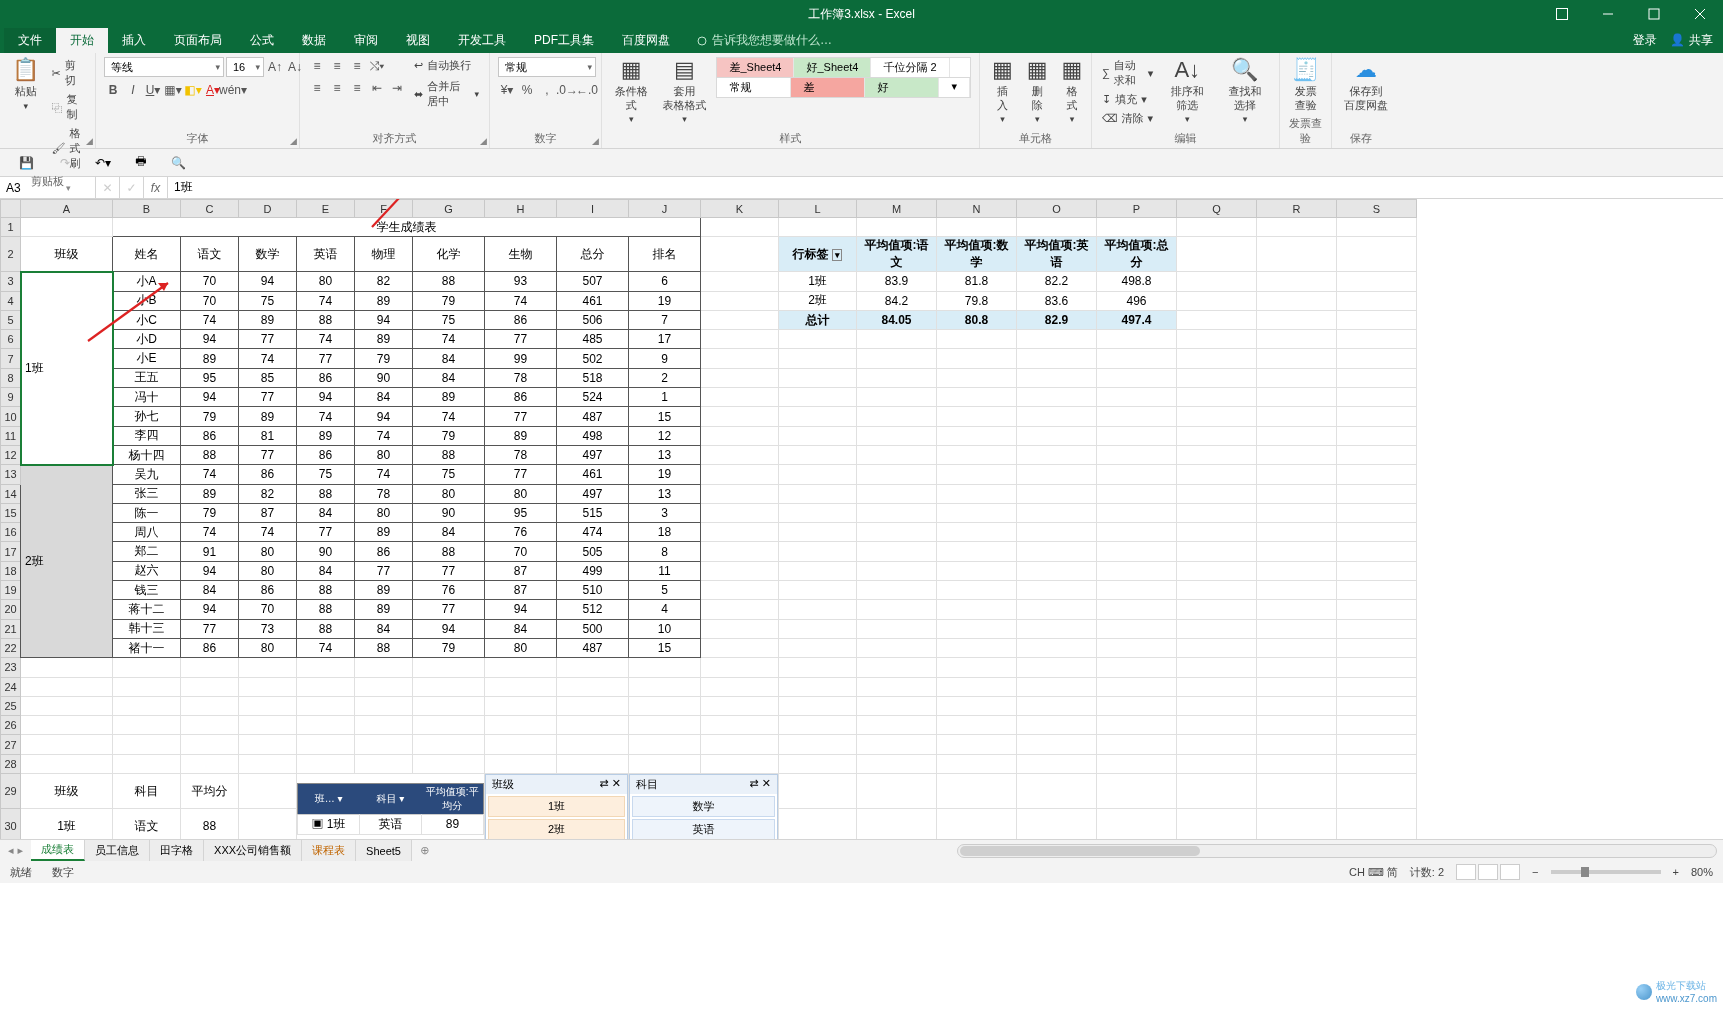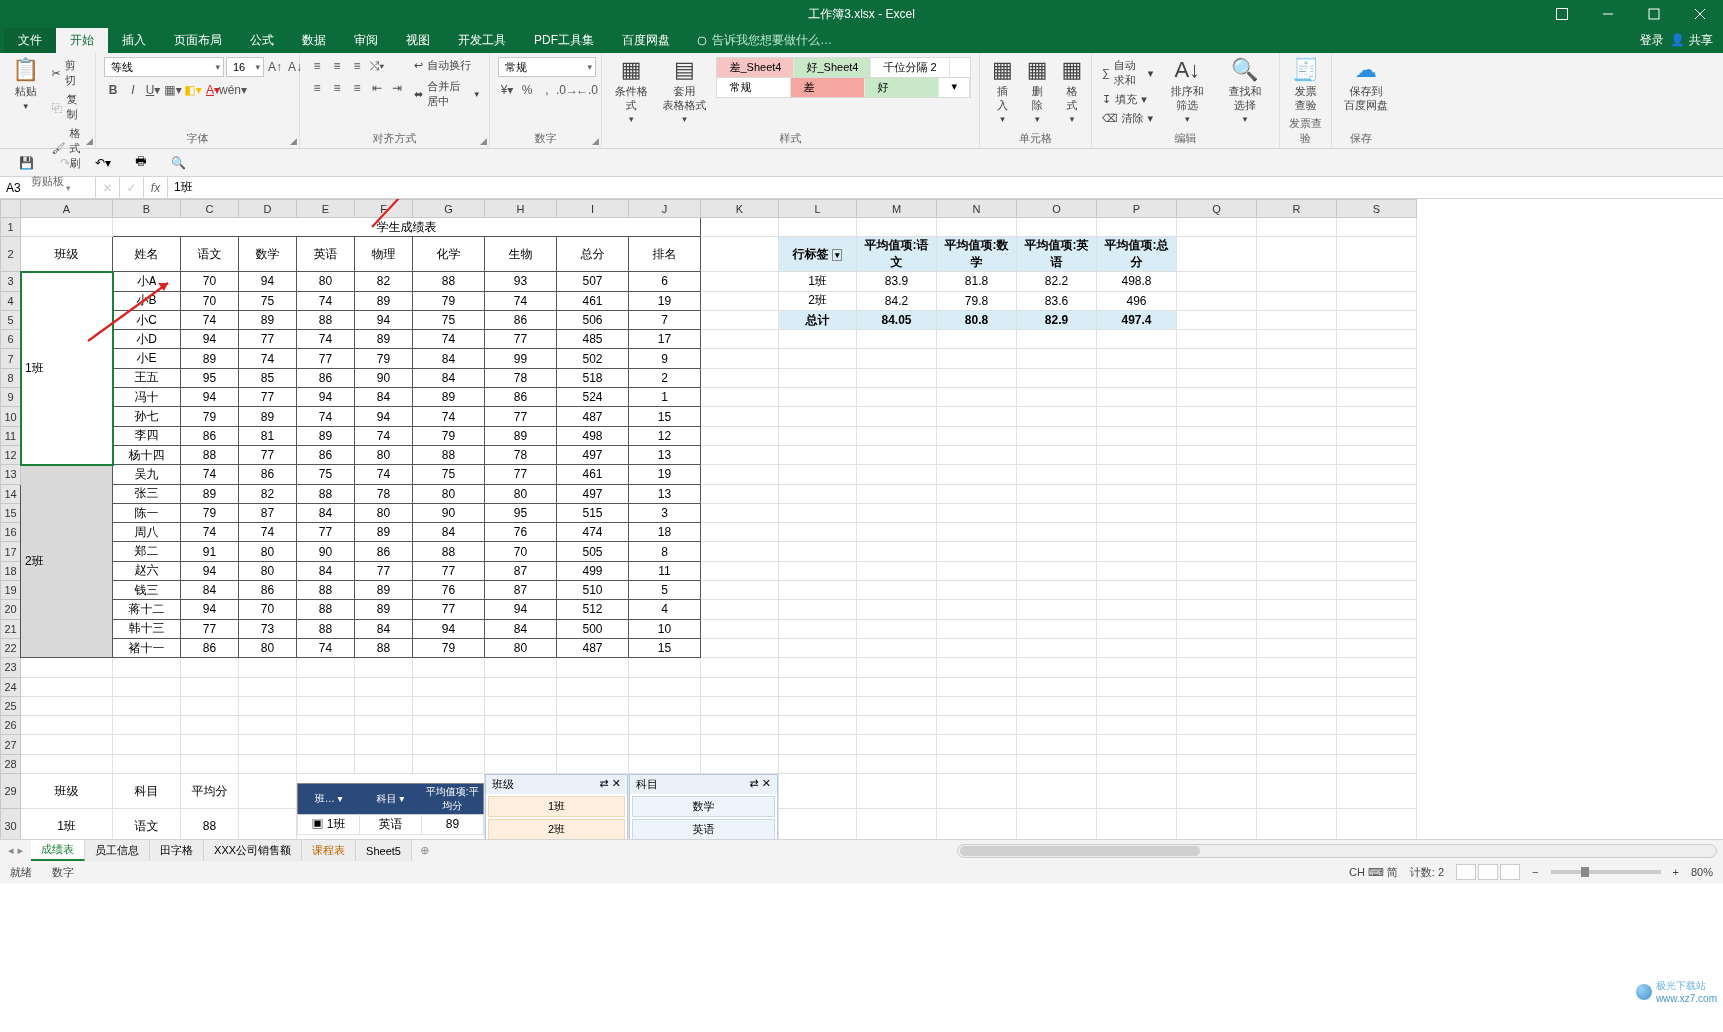--- a/index.html
+++ b/index.html
@@ -13,21 +13,21 @@
 .titlebar .winbtn svg { stroke:#fff; }
 .titlebar .sqbtn { border:1px solid #fff; width:12px; height:12px; margin:0 16px;}
 
 
 .tabsrow { height: 25px; background: #0b6b3a; display: flex; align-items: stretch; padding-left: 4px; color:#fff; font-size:12px;}
 .tabsrow .filetab { background:#0a6235; padding:0 14px; display:flex;align-items:center; }
 .tabsrow .tab { padding:0 14px; display:flex;align-items:center; cursor:pointer;}
 .tabsrow .tab.active { background:#f3f3f3; color:#0b6b3a; }
 .tabsrow .tell { color:#bfe6cf; margin-left:12px; display:flex;align-items:center;}
 .tabsrow .tell svg{margin-right:4px;}
-.tabsrow .right { margin-left:auto; display:flex; align-items:center; gap:7px; padding-right:10px;}
+.tabsrow .right { margin-left:auto; display:flex; align-items:center; gap:14px; padding-right:10px;}
 
 
 .ribbon { background:#f3f3f3; height:96px; border-bottom:1px solid #d4d4d4; display:flex; }
 .ribbon .group { border-right:1px solid #e0e0e0; padding:4px 8px 2px 8px; display:flex; flex-direction:column; justify-content:space-between; position:relative;}
 .ribbon .group .gbody { display:flex; align-items:flex-start; gap:6px; flex:1;}
 .ribbon .group .glabel { text-align:center; font-size:11px; color:#666; padding-top:2px;}
 .ribbon .col { display:flex; flex-direction:column; gap:2px; }
 .ribbon .btnsm { display:flex; align-items:center; gap:4px; font-size:11px; color:#444; padding:1px 2px;}
 .ribbon .vbtn { display:flex;flex-direction:column;align-items:center;justify-content:flex-start; font-size:11px; color:#444; padding:0 4px; line-height:1.2; text-align:center; gap:2px;}
 .ribbon .dropdown { border:1px solid #c6c6c6; background:#fff; height:20px; font-size:11px; padding:0 14px 0 6px; display:flex;align-items:center; position:relative;}
@@ -441,21 +441,21 @@
           <td id="c_2_13" class="pivot-h">平均值项:数学</td>
           <td id="c_2_14" class="pivot-h">平均值项:英语</td>
           <td id="c_2_15" class="pivot-h">平均值项:总分</td>
           <td id="c_2_16"></td>
           <td id="c_2_17"></td>
           <td id="c_2_18"></td>
         </tr>
         <tr>
           <th class="rowh">3</th>
           <td id="c_3_0" rowspan="10" class="selborder" style="text-align: left; border: 1px solid rgb(85, 85, 85);">1班</td>
-          <td id="c_3_1" style="border: 1px solid rgb(85, 85, 85); font-family: Liberation Mono, monospace;">小A</td>
+          <td id="c_3_1" style="border: 1px solid rgb(85, 85, 85);">小A</td>
           <td id="c_3_2" style="border: 1px solid rgb(85, 85, 85);">70</td>
           <td id="c_3_3" style="border: 1px solid rgb(85, 85, 85);">94</td>
           <td id="c_3_4" style="border: 1px solid rgb(85, 85, 85);">80</td>
           <td id="c_3_5" style="border: 1px solid rgb(85, 85, 85);">82</td>
           <td id="c_3_6" style="border: 1px solid rgb(85, 85, 85);">88</td>
           <td id="c_3_7" style="border: 1px solid rgb(85, 85, 85);">93</td>
           <td id="c_3_8" style="border: 1px solid rgb(85, 85, 85);">507</td>
           <td id="c_3_9" style="border: 1px solid rgb(85, 85, 85);">6</td>
           <td id="c_3_10"></td>
           <td id="c_3_11">1班</td>

